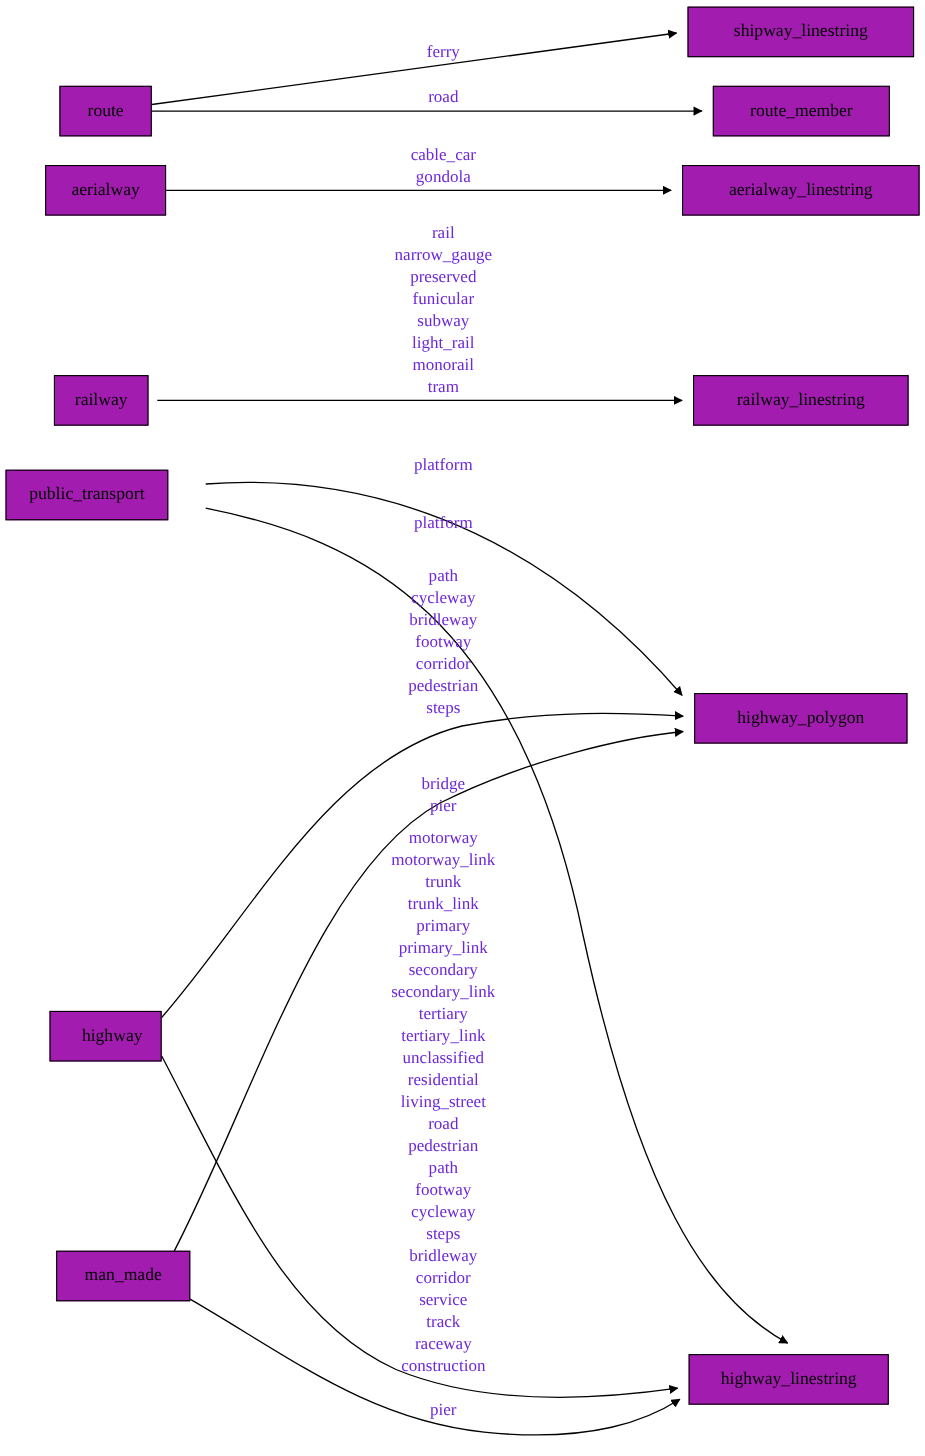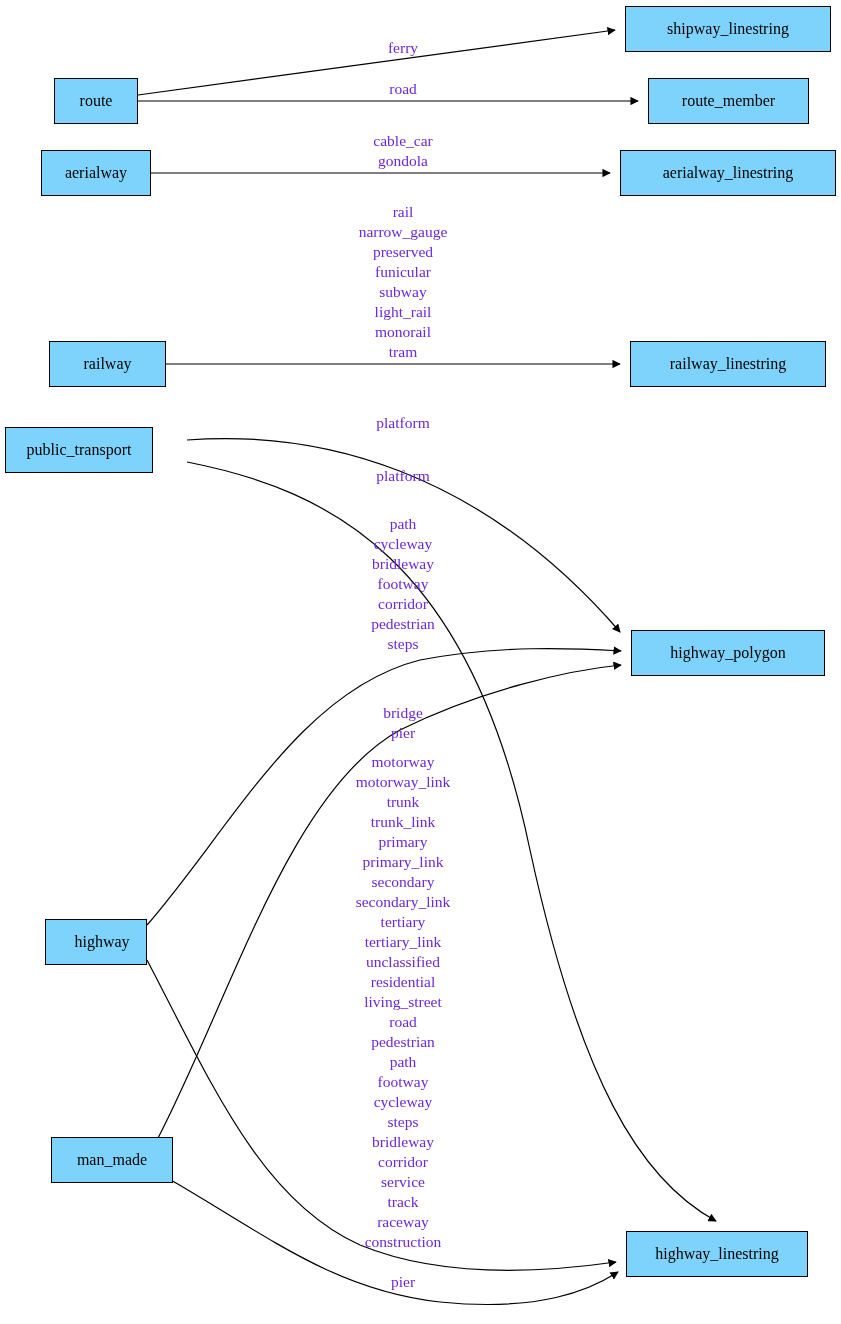--- a/index.html
+++ b/index.html
@@ -20,21 +20,21 @@
     left: 0;
     top: 0;
     width: 841px;
     height: 1324px;
     pointer-events: none;
   }
   .node {
     position: absolute;
     box-sizing: border-box;
     border: 1px solid #000000;
-    background: #7dd3fc;
+    background: #a21caf;
     display: flex;
     align-items: center;
     justify-content: center;
     font-family: "Liberation Serif", serif;
     font-size: 16px;
     color: #000000;
     white-space: nowrap;
   }
   .edge-label {
     position: absolute;
@@ -78,21 +78,21 @@
     <path d="M 147 960 C 210 1080, 260 1200, 360 1245 C 450 1282, 560 1270, 616 1262" fill="none" stroke="#000000" stroke-width="1.2" marker-end="url(#arrow)"></path>
 
     <path d="M 157 1172 C 260 1230, 330 1290, 440 1302 C 540 1312, 590 1290, 618 1272" fill="none" stroke="#000000" stroke-width="1.2" marker-end="url(#arrow)"></path>
   </svg>
 
   <div class="node" style="left:54px; top:78px; width:84px; height:46px;">route</div>
   <div class="node" style="left:625px; top:6px; width:206px; height:46px;">shipway_linestring</div>
   <div class="node" style="left:648px; top:78px; width:161px; height:46px;">route_member</div>
   <div class="node" style="left:41px; top:150px; width:110px; height:46px;">aerialway</div>
   <div class="node" style="left:620px; top:150px; width:216px; height:46px;">aerialway_linestring</div>
-  <div class="node" style="left:49px; top:341px; width:117px; height:46px;">railway</div>
+  <div class="node" style="left:49px; top:341px; width:86px; height:46px;">railway</div>
   <div class="node" style="left:630px; top:341px; width:196px; height:46px;">railway_linestring</div>
   <div class="node" style="left:5px; top:427px; width:148px; height:46px;">public_transport</div>
   <div class="node" style="left:631px; top:630px; width:194px; height:46px;">highway_polygon</div>
   <div class="node" style="left:45px; top:919px; width:102px; height:46px;padding-left:12px;">highway</div>
   <div class="node" style="left:35px; top:1137px; width:122px; height:46px;margin-left:16px;">man_made</div>
   <div class="node" style="left:626px; top:1231px; width:182px; height:46px;">highway_linestring</div>
 
   <div class="edge-label" style="left:403px; top:38px;">ferry</div>
   <div class="edge-label" style="left:403px; top:79px;">road</div>
   <div class="edge-label" style="left:403px; top:131px;">cable_car

